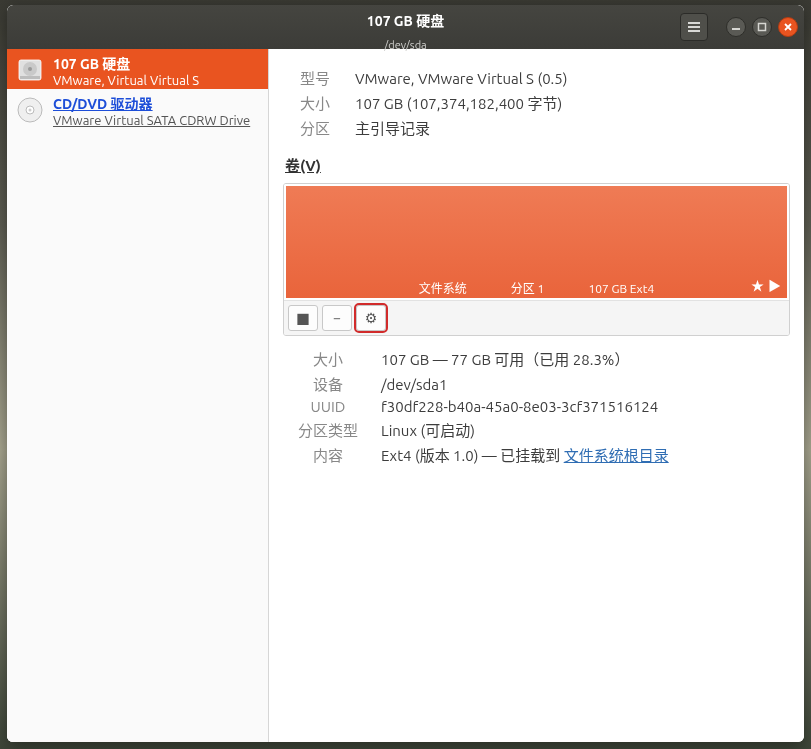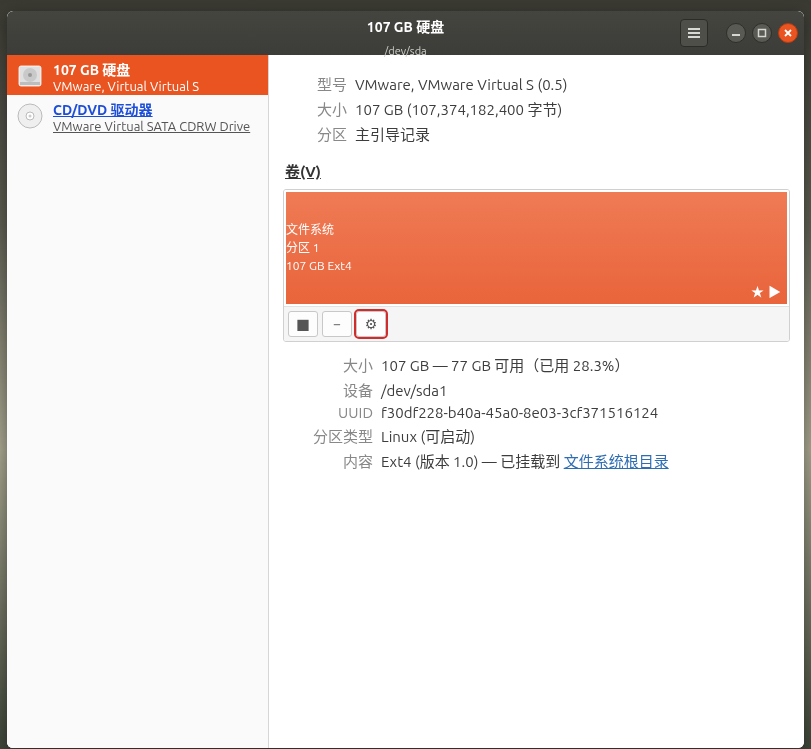--- a/index.html
+++ b/index.html
@@ -7,21 +7,21 @@
     font-family: "Ubuntu", "Noto Sans CJK SC", sans-serif;
     font-size: 14px;
     background: linear-gradient(to bottom, #3a3a33 0%, #5d5d52 30%, #a8a690 60%, #3d4538 100%);
     width: 811px;
     height: 749px;
     overflow: hidden;
     color: #4a4a4a;
   }
   .window {
     position: absolute;
-    left: 7px; top: 11px;
+    left: 7px; top: 5px;
     width: 797px; height: 737px;
     background: #fff;
     border-radius: 6px;
     overflow: hidden;
     box-shadow: 0 4px 16px rgba(0,0,0,0.4);
     display: flex;
     flex-direction: column;
   }
   .titlebar {
     height: 44px;
@@ -96,39 +96,39 @@
   .dev-title { font-size: 14px; font-weight: bold; white-space: nowrap; overflow: hidden; text-overflow: ellipsis; }
   .dev-sub { font-size: 13px; white-space: nowrap; overflow: hidden; text-overflow: ellipsis; }
   .dev-item:not(.selected) .dev-title { color: #1d4ed8; text-decoration: underline; }
   .dev-item:not(.selected) .dev-sub { color: #555; text-decoration: underline; }
   .content {
     flex: 1;
     padding: 14px 14px 0 14px;
     overflow: auto;
   }
   .kv { display: flex; margin: 4px 0; align-items: baseline; }
-  .kv .k { width: 64px; text-align: right; color: #888; margin-right: 8px; font-size: 15px; }
+  .kv .k { width: 64px; text-align: center; color: #888; margin-right: 8px; font-size: 15px; }
   .kv .v { color: #3d3d3d; font-size: 15px; }
   .section-h { font-weight: bold; font-size: 15px; color: #333; margin: 16px 0 8px 2px; text-decoration: underline; }
   .volumes-block {
     border: 1px solid #d0d0d0;
     border-radius: 3px;
     overflow: hidden;
   }
   .partition {
     background: linear-gradient(to bottom, #ef7b55, #e9643b);
     height: 116px;
     position: relative;
     color: #fff;
     display: flex;
-    flex-direction: column;
-    align-items: flex-start;
+    align-items: flex-end;
     justify-content: center;
     font-size: 12px;
     border: 2px solid #fff;
+    gap: 44px;
   }
   .part-line { line-height: 1.5; }
   .part-icons {
     position: absolute;
     right: 6px; bottom: 4px;
     display: flex; gap: 4px;
     color: #fff;
     font-size: 13px;
   }
   .vol-toolbar {

